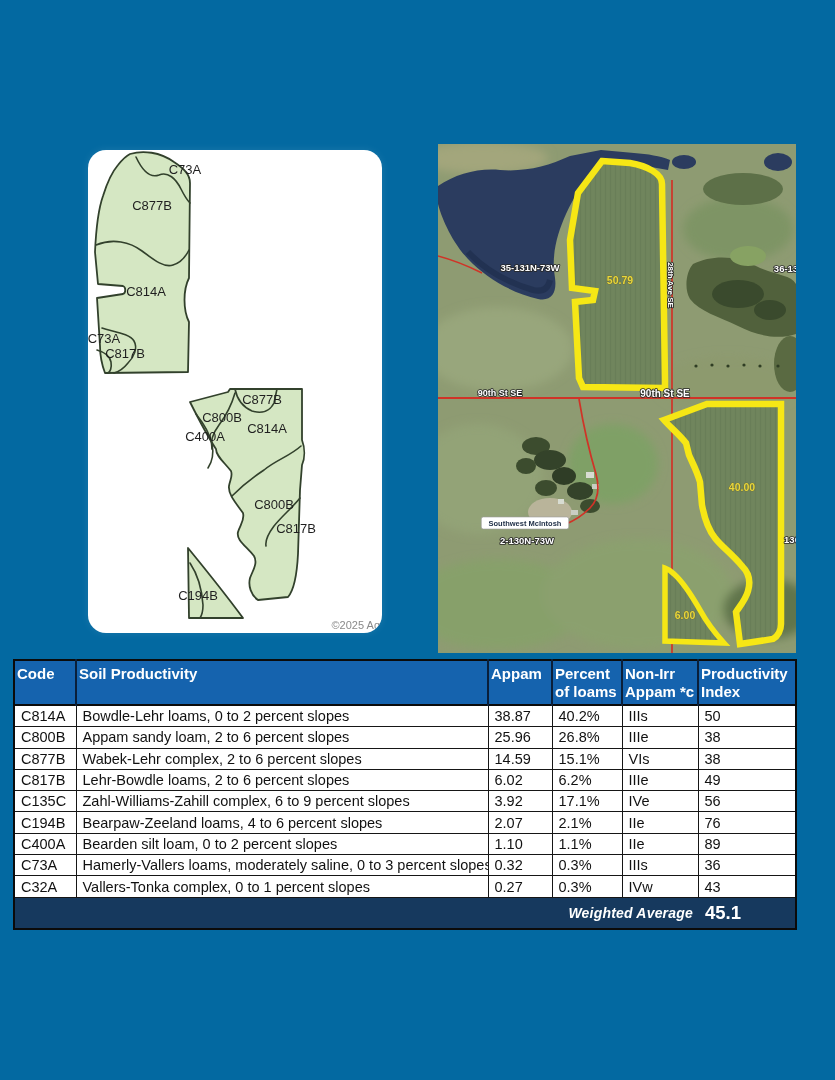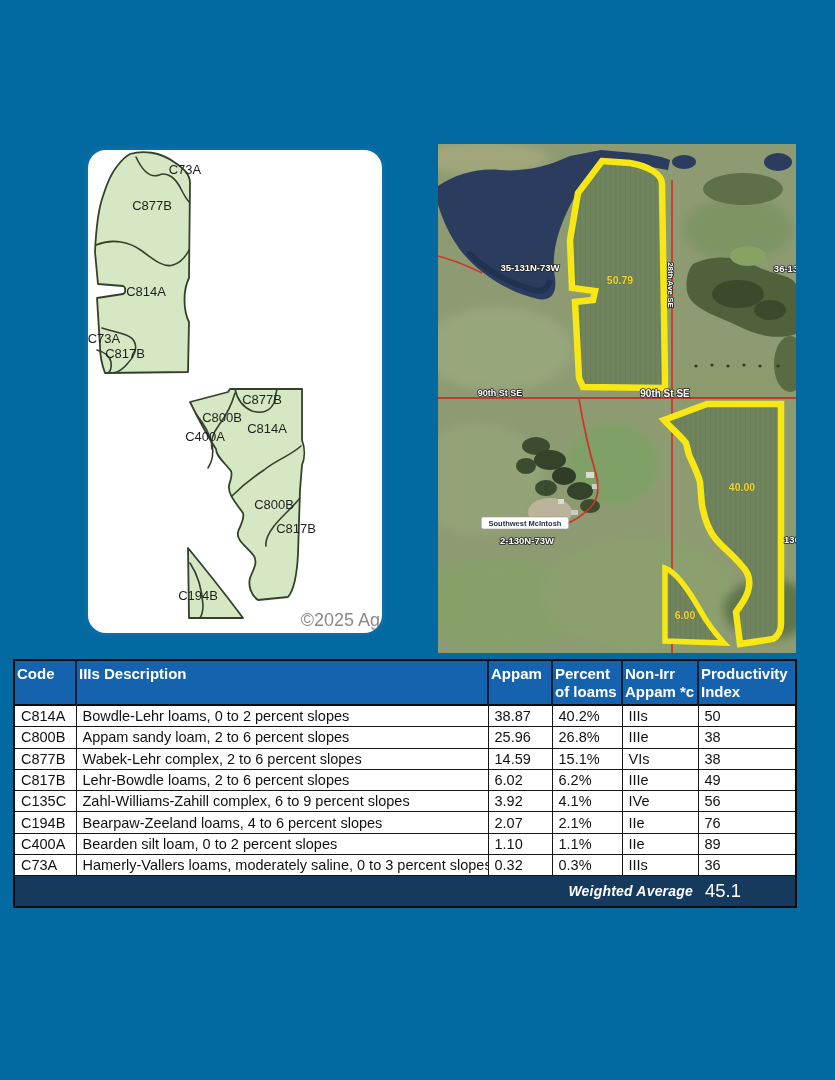--- a/index.html
+++ b/index.html
@@ -7,21 +7,21 @@
          font-family:"Liberation Sans",sans-serif;}
 
   
   .soil-card{position:absolute;left:88px;top:150px;width:294px;height:483px;
              background:#fff;border-radius:18px;overflow:hidden;
              box-shadow:0 0 8px rgba(255,255,255,.10);}
   .soil-card svg{position:absolute;left:0;top:0;}
   .soil-poly{fill:var(--soil-fill);stroke:var(--soil-outline);stroke-width:1.8;stroke-linejoin:round;}
   .soil-line{fill:none;stroke:var(--soil-outline);stroke-width:1.6;stroke-linecap:round;}
   .soil-label{fill:#1f1f1f;font-size:13px;font-family:"Liberation Sans",sans-serif;}
-  .copyright{position:absolute;right:2px;bottom:2px;color:#8a8a8a;font-size:18px;white-space:nowrap;}
+  .copyright{position:absolute;right:2px;bottom:2px;color:#8a8a8a;font-size:11px;white-space:nowrap;}
 
   
   .aerial{position:absolute;left:438px;top:144px;width:358px;height:509px;}
   .river{fill:var(--river);}
   .road{stroke:var(--road-red);fill:none;}
   .field-fill{fill:#70855D;}
   .field-outline{fill:none;stroke:var(--field-outline);stroke-width:6.5;stroke-linejoin:miter;}
   .field-outline.thin{stroke-width:5.5;}
   .acre-label{fill:#E7D63C;font-weight:bold;font-size:10.5px;stroke:#6d6120;stroke-width:.6;
               paint-order:stroke;text-anchor:middle;}
@@ -35,21 +35,21 @@
   .soil-table thead th{background:var(--header-bg);color:#fff;font-weight:bold;font-size:15px;
               line-height:18px;text-align:left;vertical-align:top;padding:4px 2px 3px;
               border-left:2px solid #0a1f3a;}
   .soil-table thead th:first-child{border-left:none;}
   .soil-table thead tr{border-bottom:2px solid #0b0b0b;}
   .soil-table tbody td{font-size:14.5px;color:#111;height:20.3px;padding:0 4px 0 6px;
               border:1.4px solid #161616;white-space:nowrap;overflow:hidden;}
   .soil-table tfoot td{background:var(--footer-bg);border:none;height:28px;color:#fff;}
   .wa-label{font-style:italic;font-weight:bold;font-size:14px;text-align:right;
             padding-right:5px;letter-spacing:.2px;}
-  .wa-value{font-weight:normal;font-size:18.5px;padding-left:7px;text-align:left;margin-left:16px;}
+  .wa-value{font-weight:bold;font-size:18.5px;padding-left:7px;text-align:left;margin-left:16px;}
 </style>
 </head>
 <body>
 
 <div id="stage">
 
   <div class="soil-card">
     <svg width="294" height="483" viewBox="0 0 294 483">
 
       <path class="soil-poly" d="M42,4 C55,0 72,2 86,12 C95,18 102,24 102,33 L101,128 C95,140 95,160 101,172 L100,222 L17,223
@@ -205,21 +205,21 @@
       <col style="width:70px">
         <col style="width:76px">
         <col style="width:98px">
     </colgroup>
     <thead>
       <tr id="header-row">
           <th>
             <div>Code</div>
           </th>
           <th>
-            <div>IIIs Description</div>
+            <div>Soil Productivity</div>
           </th>
           <th>
             <div>Appam</div>
           </th>
           <th>
             <div>Percent</div>
             <div>of loams</div>
           </th>
           <th>
             <div>Non-Irr</div>
@@ -261,21 +261,21 @@
           <td>Lehr-Bowdle loams, 2 to 6 percent slopes</td>
           <td>6.02</td>
           <td>6.2%</td>
           <td>IIIe</td>
           <td>49</td>
         </tr>
         <tr>
           <td>C135C</td>
           <td>Zahl-Williams-Zahill complex, 6 to 9 percent slopes</td>
           <td>3.92</td>
-          <td>4.1%</td>
+          <td>17.1%</td>
           <td>IVe</td>
           <td>56</td>
         </tr>
         <tr>
           <td>C194B</td>
           <td>Bearpaw-Zeeland loams, 4 to 6 percent slopes</td>
           <td>2.07</td>
           <td>2.1%</td>
           <td>IIe</td>
           <td>76</td>
@@ -288,20 +288,28 @@
           <td>IIe</td>
           <td>89</td>
         </tr>
         <tr>
           <td>C73A</td>
           <td>Hamerly-Vallers loams, moderately saline, 0 to 3 percent slopes</td>
           <td>0.32</td>
           <td>0.3%</td>
           <td>IIIs</td>
           <td>36</td>
+        </tr>
+        <tr>
+          <td>C32A</td>
+          <td>Vallers-Tonka complex, 0 to 1 percent slopes</td>
+          <td>0.27</td>
+          <td>0.3%</td>
+          <td>IVw</td>
+          <td>43</td>
         </tr>
       </tbody>
     <tfoot>
       <tr>
         <td colspan="5" class="wa-label">Weighted Average</td>
         <td class="wa-value">45.1</td>
       </tr>
     </tfoot>
   </table>
 

